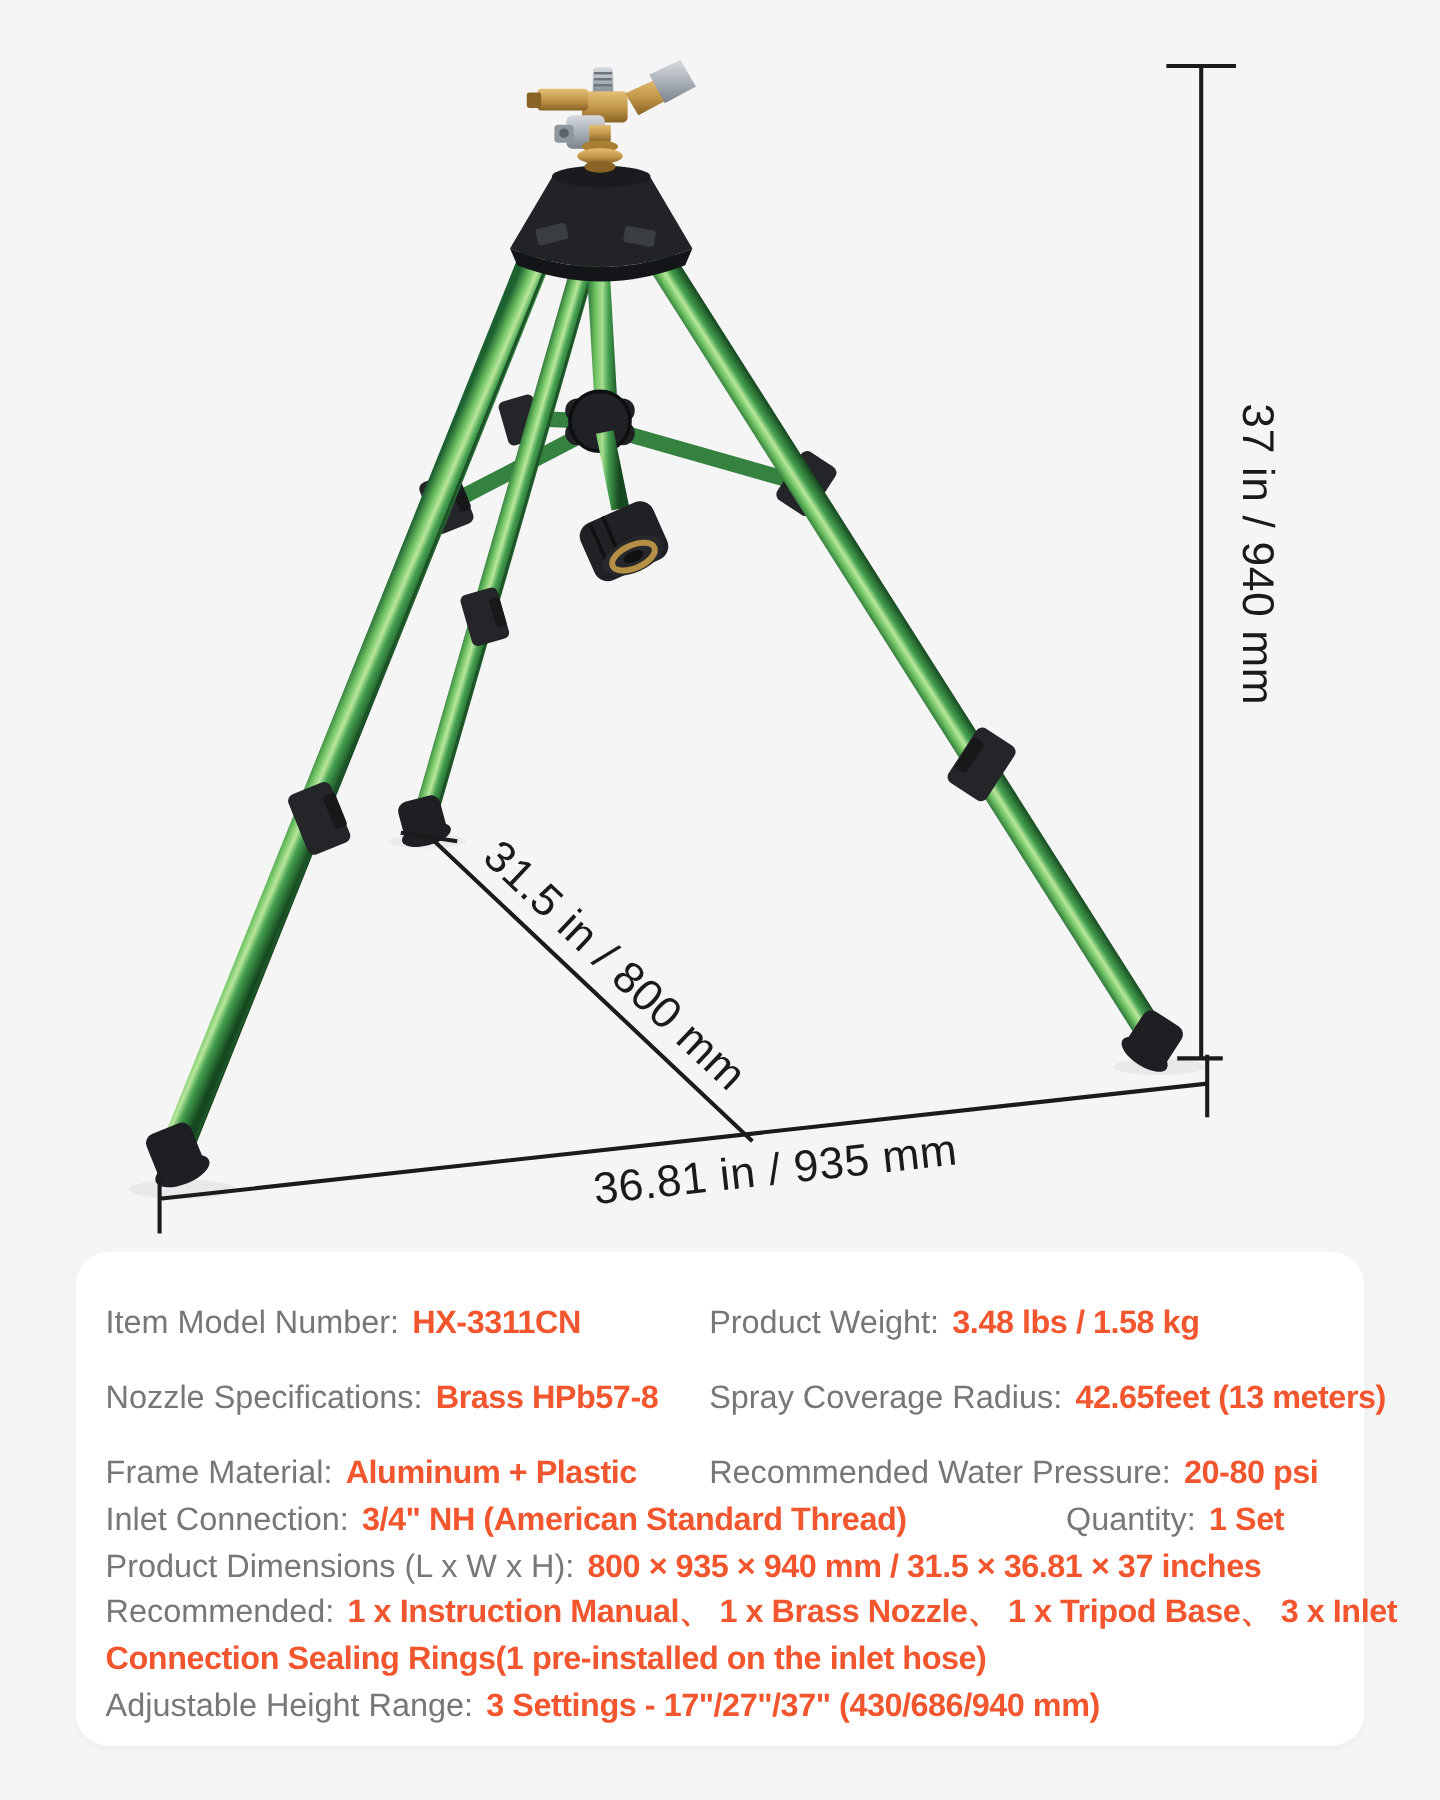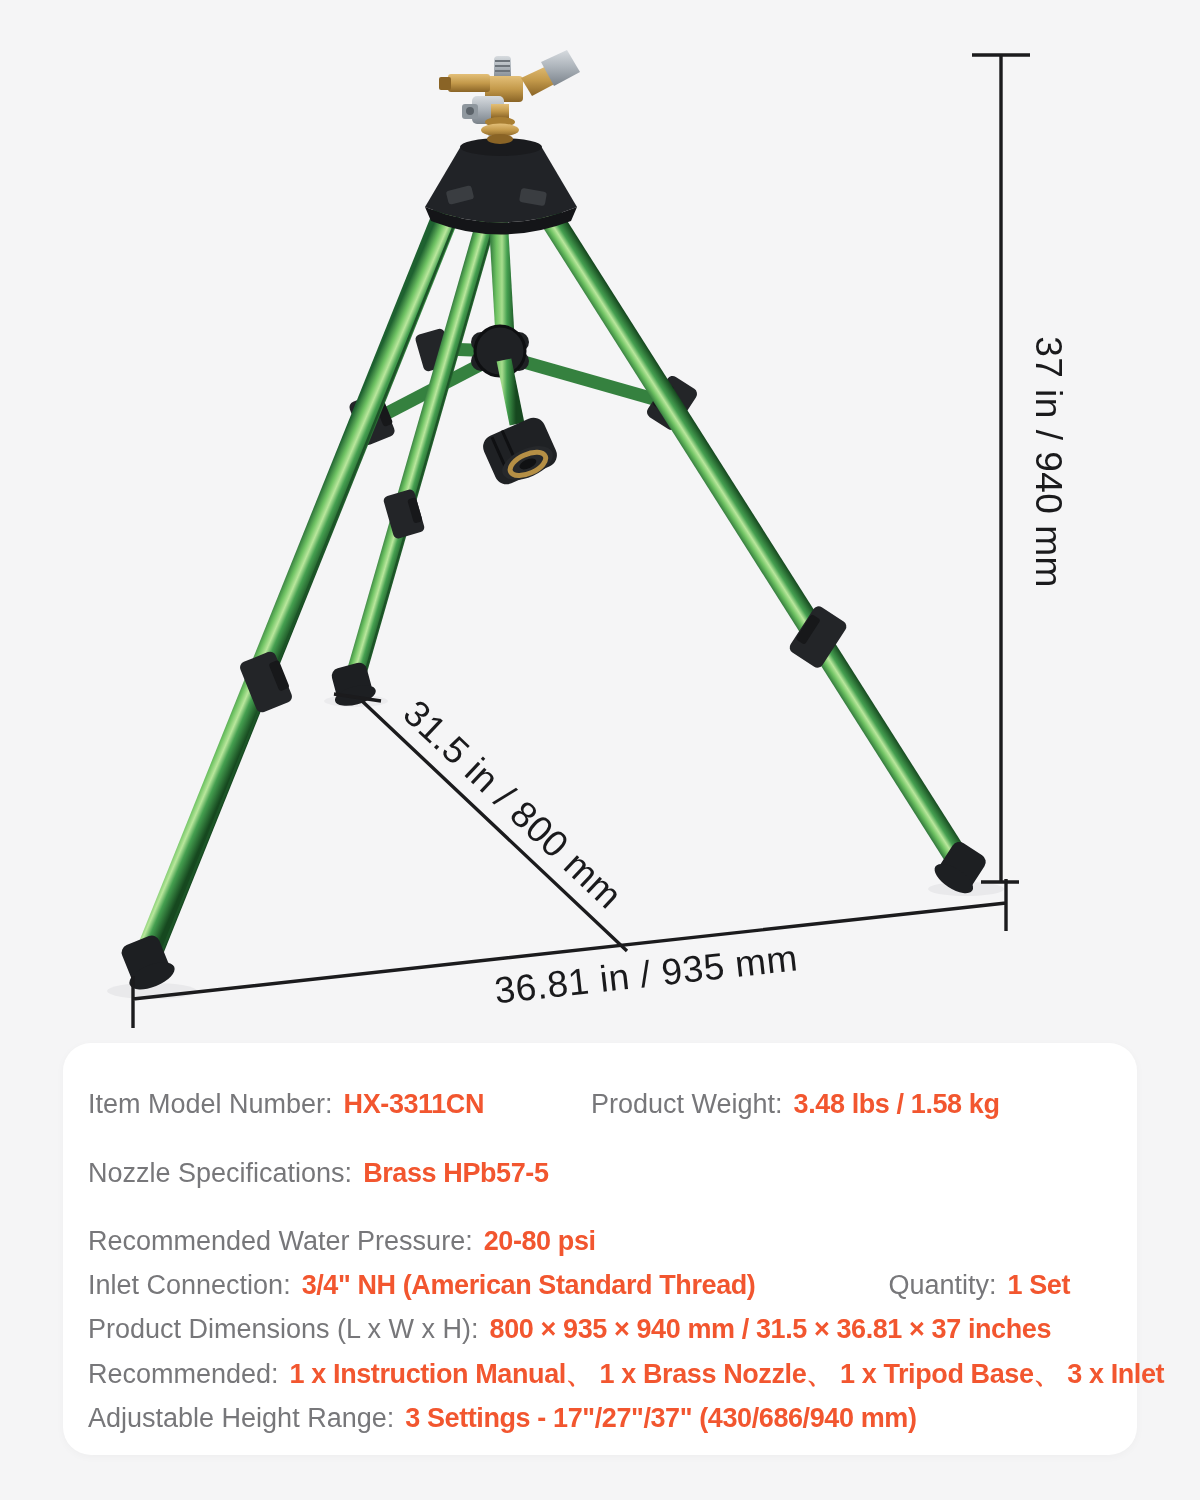--- a/index.html
+++ b/index.html
@@ -195,26 +195,32 @@
       <div class="cell">
         <span class="lbl">Item Model Number:</span><span class="val">HX-3311CN</span>
       </div>
       <div class="cell">
         <span class="lbl">Product Weight:</span><span class="val">3.48 lbs / 1.58 kg</span>
       </div>
     </div>
 
     <div class="row two-col">
       <div class="cell">
-        <span class="lbl">Nozzle Specifications:</span><span class="val">Brass HPb57-5</span>
+        <span class="lbl">Nozzle Specifications:</span><span class="val">Brass HPb57-8</span>
+      </div>
+      <div class="cell">
+        <span class="lbl">Spray Coverage Radius:</span><span class="val">42.65feet (13 meters)</span>
       </div>
     </div>
 
     <div class="row two-col">
       <div class="cell">
+        <span class="lbl">Frame Material:</span><span class="val">Aluminum + Plastic</span>
+      </div>
+      <div class="cell">
         <span class="lbl">Recommended Water Pressure:</span><span class="val">20-80 psi</span>
       </div>
     </div>
 
     <div class="row split">
       <div class="cell">
         <span class="lbl">Inlet Connection:</span><span class="val">3/4" NH (American Standard Thread)</span>
       </div>
       <div class="cell">
         <span class="lbl">Quantity:</span><span class="val">1 Set</span>
@@ -226,20 +232,25 @@
         <span class="lbl">Product Dimensions (L x W x H):</span><span class="val">800 × 935 × 940 mm / 31.5 × 36.81 × 37 inches</span>
       </div>
     </div>
 
     <div class="row">
       <div class="cell">
         <span class="lbl">Recommended:</span><span class="val">1 x Instruction Manual、 1 x Brass Nozzle、 1 x Tripod Base、 3 x Inlet</span>
       </div>
     </div>
 
+    <div class="row">
+      <div class="cell">
+        <span class="val cont">Connection Sealing Rings(1 pre-installed on the inlet hose)</span>
+      </div>
+    </div>
 
     <div class="row">
       <div class="cell">
         <span class="lbl">Adjustable Height Range:</span><span class="val">3 Settings - 17"/27"/37" (430/686/940 mm)</span>
       </div>
     </div>
 
 
   </section>
 </div>

